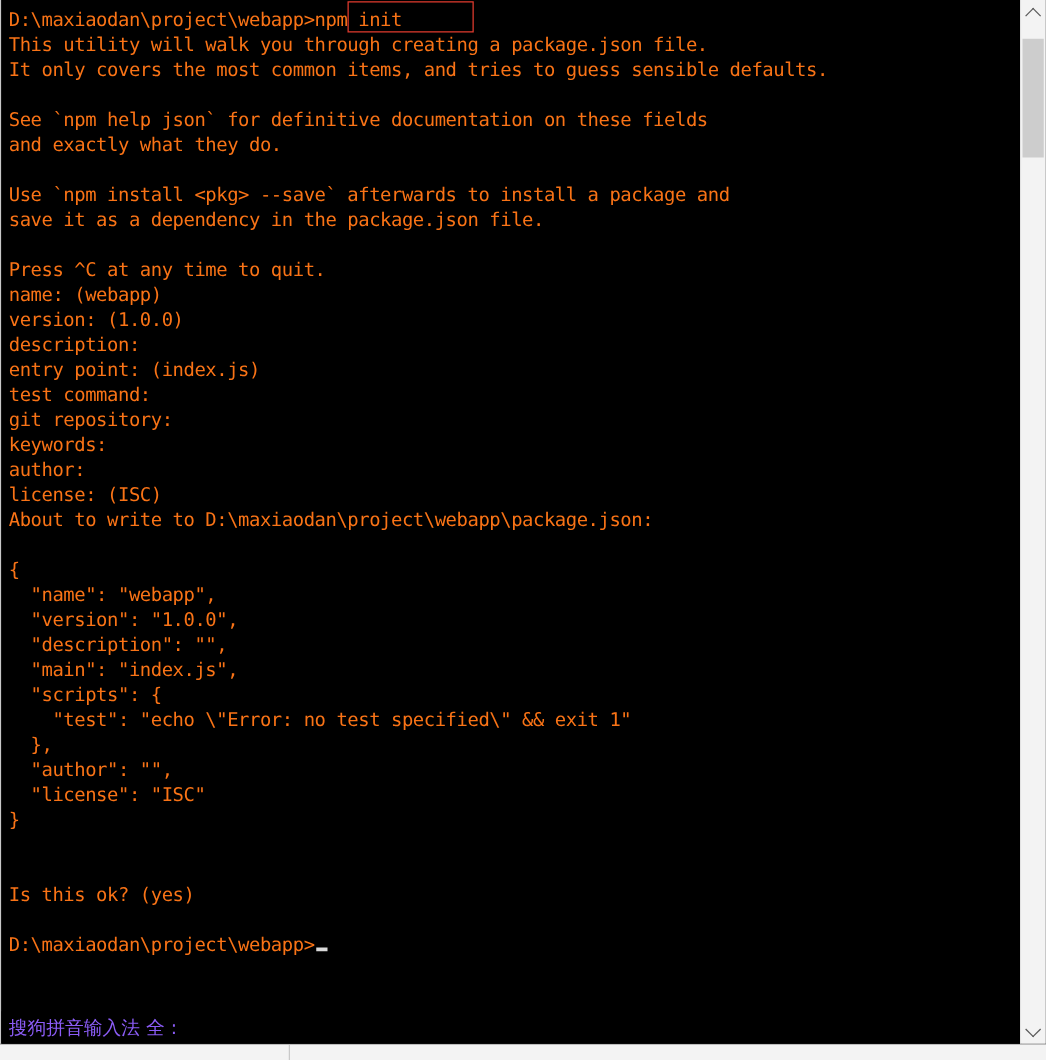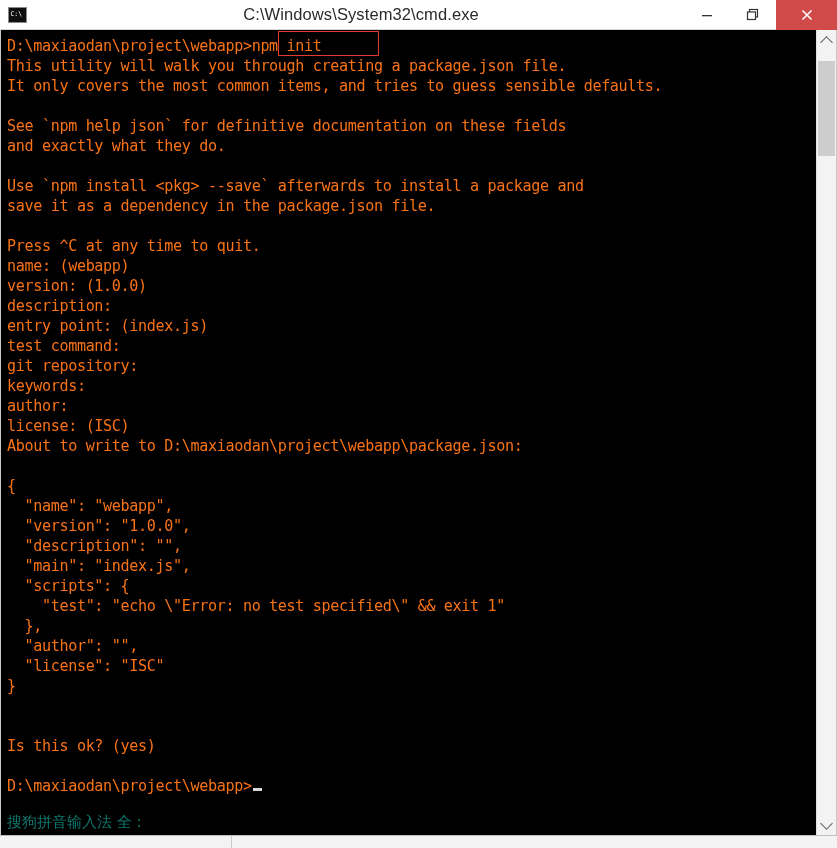--- a/index.html
+++ b/index.html
@@ -142,21 +142,21 @@
   }
 
   
   #ime-bar {
     position: absolute;
     left: 0;
     bottom: 0;
     width: 100%;
     height: 26px;
     background: #000000;
-    color: #0f766e;
+    color: #8b5cf6;
     font-family: "DejaVu Sans", sans-serif;
     font-size: 15px;
     line-height: 26px;
     padding-left: 6px;
     white-space: nowrap;
   }
 
   
   #scrollbar {
     width: 20px;
@@ -207,44 +207,20 @@
     align-items: stretch;
   }
   #taskbar-seg-a { width: 232px; border-right: 1px solid #c9c9c9; background: #f3f3f3; }
   #taskbar-seg-b { flex: 1; background: #f3f3f3; }
 </style>
 </head>
 <body>
 
 <div id="window">
 
-  <div id="titlebar">
-    <div id="app-icon">
-      <span class="cmd-glyph"></span>
-    </div>
-    <div id="title-text">C:\Windows\System32\cmd.exe</div>
-    <div id="window-controls">
-      <div class="winbtn">
-        <svg width="14" height="14" viewBox="0 0 14 14">
-          <rect x="2" y="7" width="10" height="1.3" fill="#333333"></rect>
-        </svg>
-      </div>
-      <div class="winbtn">
-        <svg width="16" height="16" viewBox="0 0 16 16">
-          <rect x="4.5" y="2.5" width="8" height="7.5" fill="none" stroke="#333333" stroke-width="1.2"></rect>
-          <rect x="2.5" y="5" width="8" height="7.5" fill="#ffffff" stroke="#333333" stroke-width="1.2"></rect>
-        </svg>
-      </div>
-      <div class="winbtn close">
-        <svg width="16" height="16" viewBox="0 0 16 16">
-          <path d="M3.5 3.5 L12.5 12.5 M12.5 3.5 L3.5 12.5" stroke="#ffffff" stroke-width="1.5" fill="none"></path>
-        </svg>
-      </div>
-    </div>
-  </div>
 
   <div id="console-area">
     <div id="console-text"><div class="line">D:\maxiaodan\project\webapp&gt;npm init</div><div class="line">This utility will walk you through creating a package.json file.</div><div class="line">It only covers the most common items, and tries to guess sensible defaults.</div><div class="line"></div><div class="line">See `npm help json` for definitive documentation on these fields</div><div class="line">and exactly what they do.</div><div class="line"></div><div class="line">Use `npm install &lt;pkg&gt; --save` afterwards to install a package and</div><div class="line">save it as a dependency in the package.json file.</div><div class="line"></div><div class="line">Press ^C at any time to quit.</div><div class="line">name: (webapp)</div><div class="line">version: (1.0.0)</div><div class="line">description:</div><div class="line">entry point: (index.js)</div><div class="line">test command:</div><div class="line">git repository:</div><div class="line">keywords:</div><div class="line">author:</div><div class="line">license: (ISC)</div><div class="line">About to write to D:\maxiaodan\project\webapp\package.json:</div><div class="line"></div><div class="line">{</div><div class="line">  "name": "webapp",</div><div class="line">  "version": "1.0.0",</div><div class="line">  "description": "",</div><div class="line">  "main": "index.js",</div><div class="line">  "scripts": {</div><div class="line">    "test": "echo \"Error: no test specified\" &amp;&amp; exit 1"</div><div class="line">  },</div><div class="line">  "author": "",</div><div class="line">  "license": "ISC"</div><div class="line">}</div><div class="line"></div><div class="line"></div><div class="line">Is this ok? (yes)</div><div class="line"></div><div class="line">D:\maxiaodan\project\webapp&gt;<span class="cursor-block"></span></div></div>
     <div id="annotation-box"></div>
     <div id="ime-bar">搜狗拼音输入法 全 :</div>
 
     <div id="scrollbar">
       <div class="sb-btn">
         <span class="sb-arrow up"></span>
       </div>

